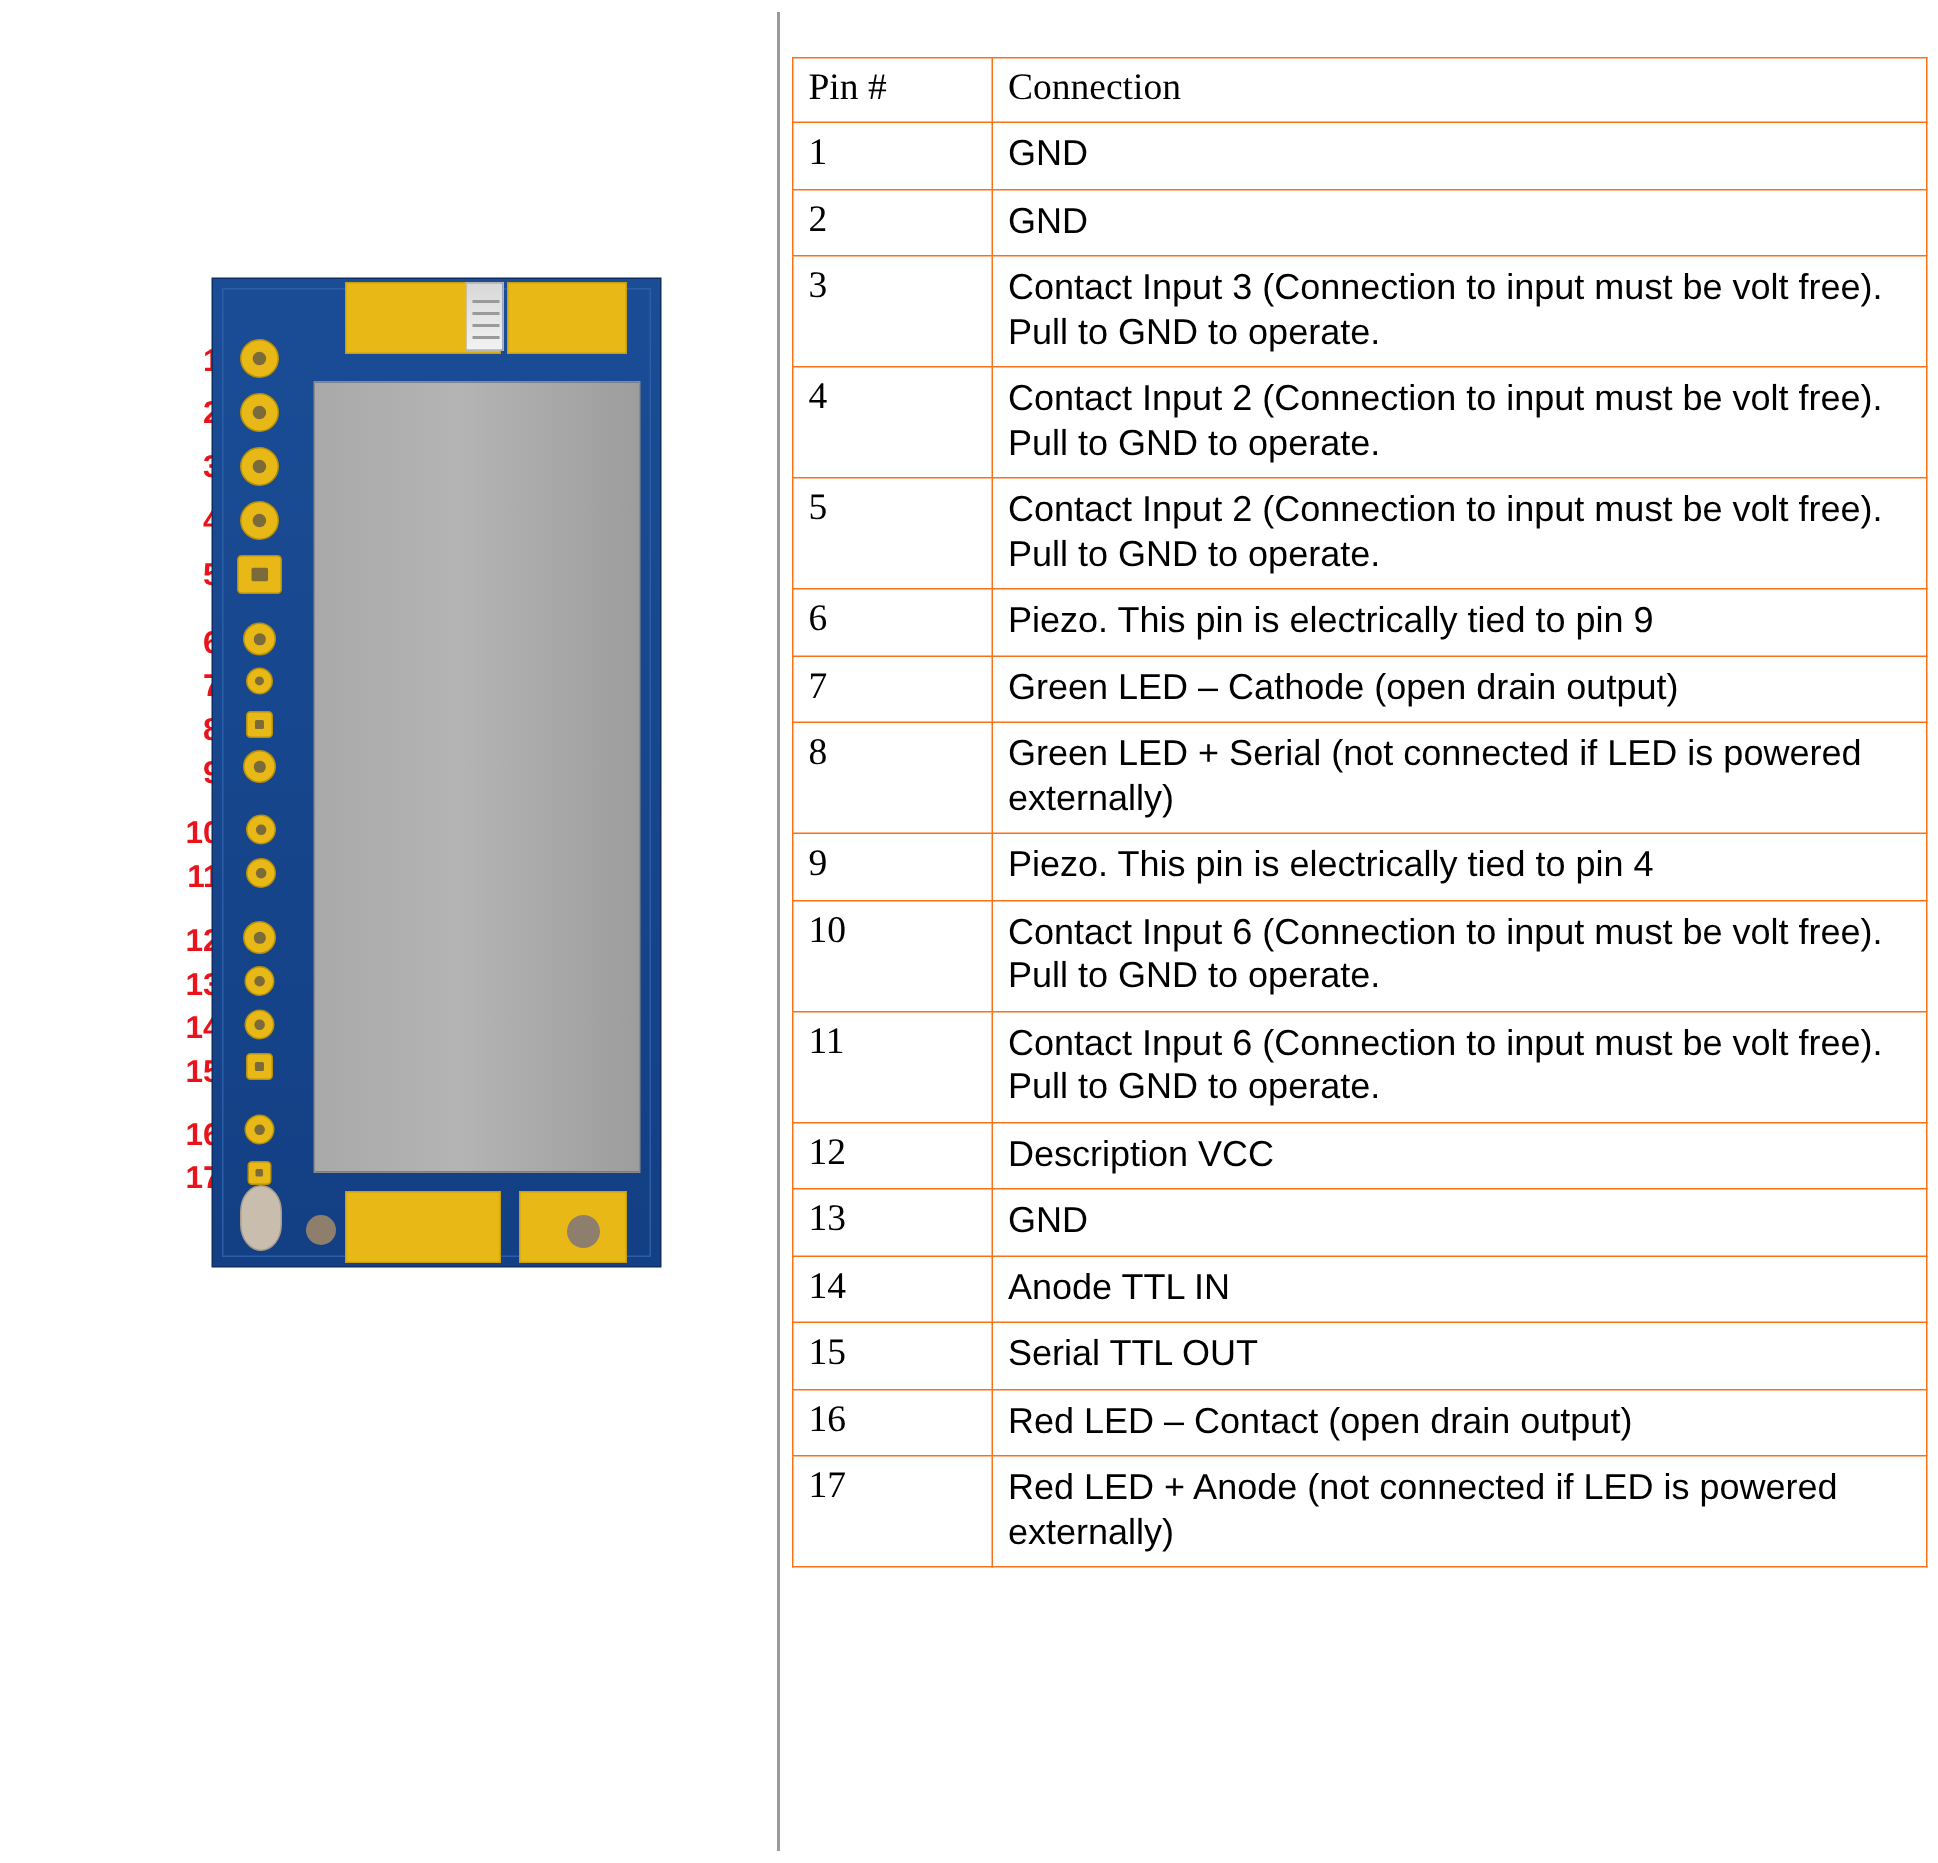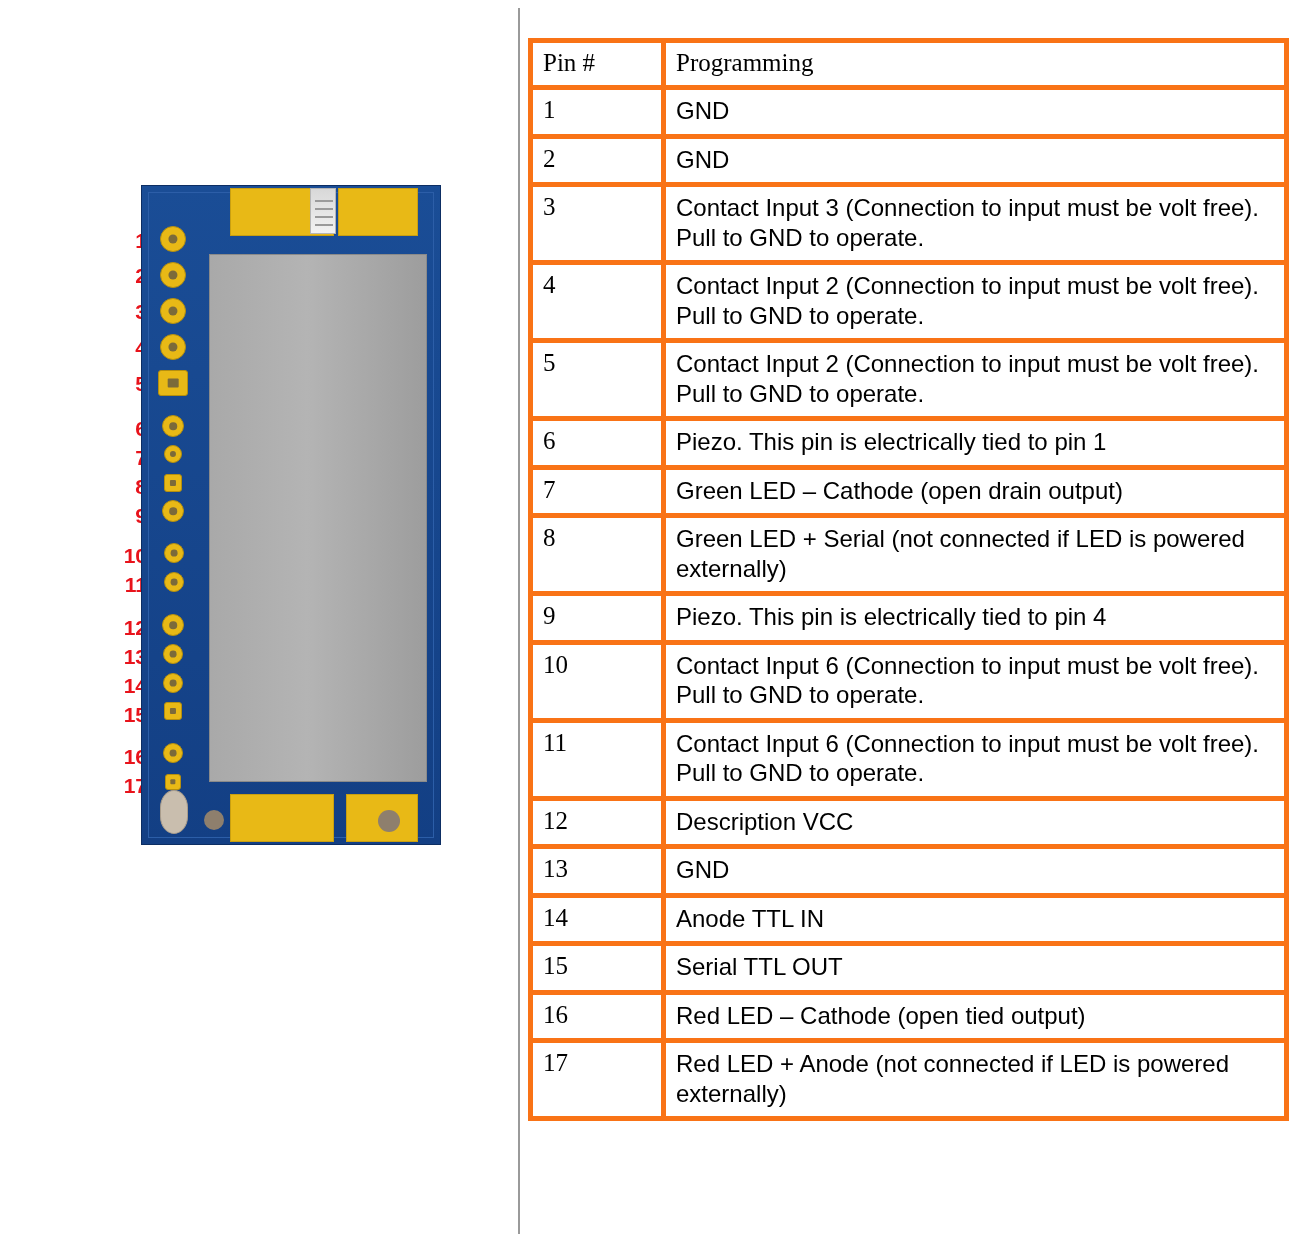--- a/index.html
+++ b/index.html
@@ -161,21 +161,21 @@
     box-sizing: border-box;
   }
   table.pinout {
     border-collapse: collapse;
     width: 756px;
     table-layout: fixed;
   }
   table.pinout col.c1 { width: 133px; }
   table.pinout col.c2 { width: 623px; }
   table.pinout th, table.pinout td {
-    border: 5px solid #f97316;
+    border: 1px solid #f97316;
     vertical-align: top;
     padding: 6px 10px 8px 10px;
     margin-left: 44px;
   }
   table.pinout th {
     font-family: "Liberation Serif", serif;
     font-weight: normal;
     font-size: 25px;
     text-align: left;
     color: #000;
@@ -269,21 +269,21 @@
 
   <div class="table-pane">
     <table class="pinout">
       <colgroup>
           <col class="c1">
           <col class="c2">
         </colgroup>
       <thead>
         <tr>
           <th>Pin #</th>
-          <th>Programming</th>
+          <th>Connection</th>
         </tr>
       </thead>
       <tbody>
         <tr>
             <td class="pin">1</td>
             <td class="desc">GND</td>
           </tr>
         <tr>
             <td class="pin">2</td>
             <td class="desc">GND</td>
@@ -295,21 +295,21 @@
         <tr>
             <td class="pin">4</td>
             <td class="desc">Contact Input 2 (Connection to input must be volt free).  Pull to GND to operate.</td>
           </tr>
         <tr>
             <td class="pin">5</td>
             <td class="desc">Contact Input 2 (Connection to input must be volt free).  Pull to GND to operate.</td>
           </tr>
         <tr>
             <td class="pin">6</td>
-            <td class="desc">Piezo. This pin is electrically tied to pin 1</td>
+            <td class="desc">Piezo. This pin is electrically tied to pin 9</td>
           </tr>
         <tr>
             <td class="pin">7</td>
             <td class="desc">Green LED – Cathode (open drain output)</td>
           </tr>
         <tr>
             <td class="pin">8</td>
             <td class="desc">Green LED + Serial (not connected if LED is powered externally)</td>
           </tr>
         <tr>
@@ -335,21 +335,21 @@
         <tr>
             <td class="pin">14</td>
             <td class="desc">Anode TTL IN</td>
           </tr>
         <tr>
             <td class="pin">15</td>
             <td class="desc">Serial TTL OUT</td>
           </tr>
         <tr>
             <td class="pin">16</td>
-            <td class="desc">Red LED – Cathode (open tied output)</td>
+            <td class="desc">Red LED – Contact (open drain output)</td>
           </tr>
         <tr>
             <td class="pin">17</td>
             <td class="desc">Red LED + Anode (not connected if LED is powered externally)</td>
           </tr>
       </tbody>
     </table>
   </div>
 
 </div>

